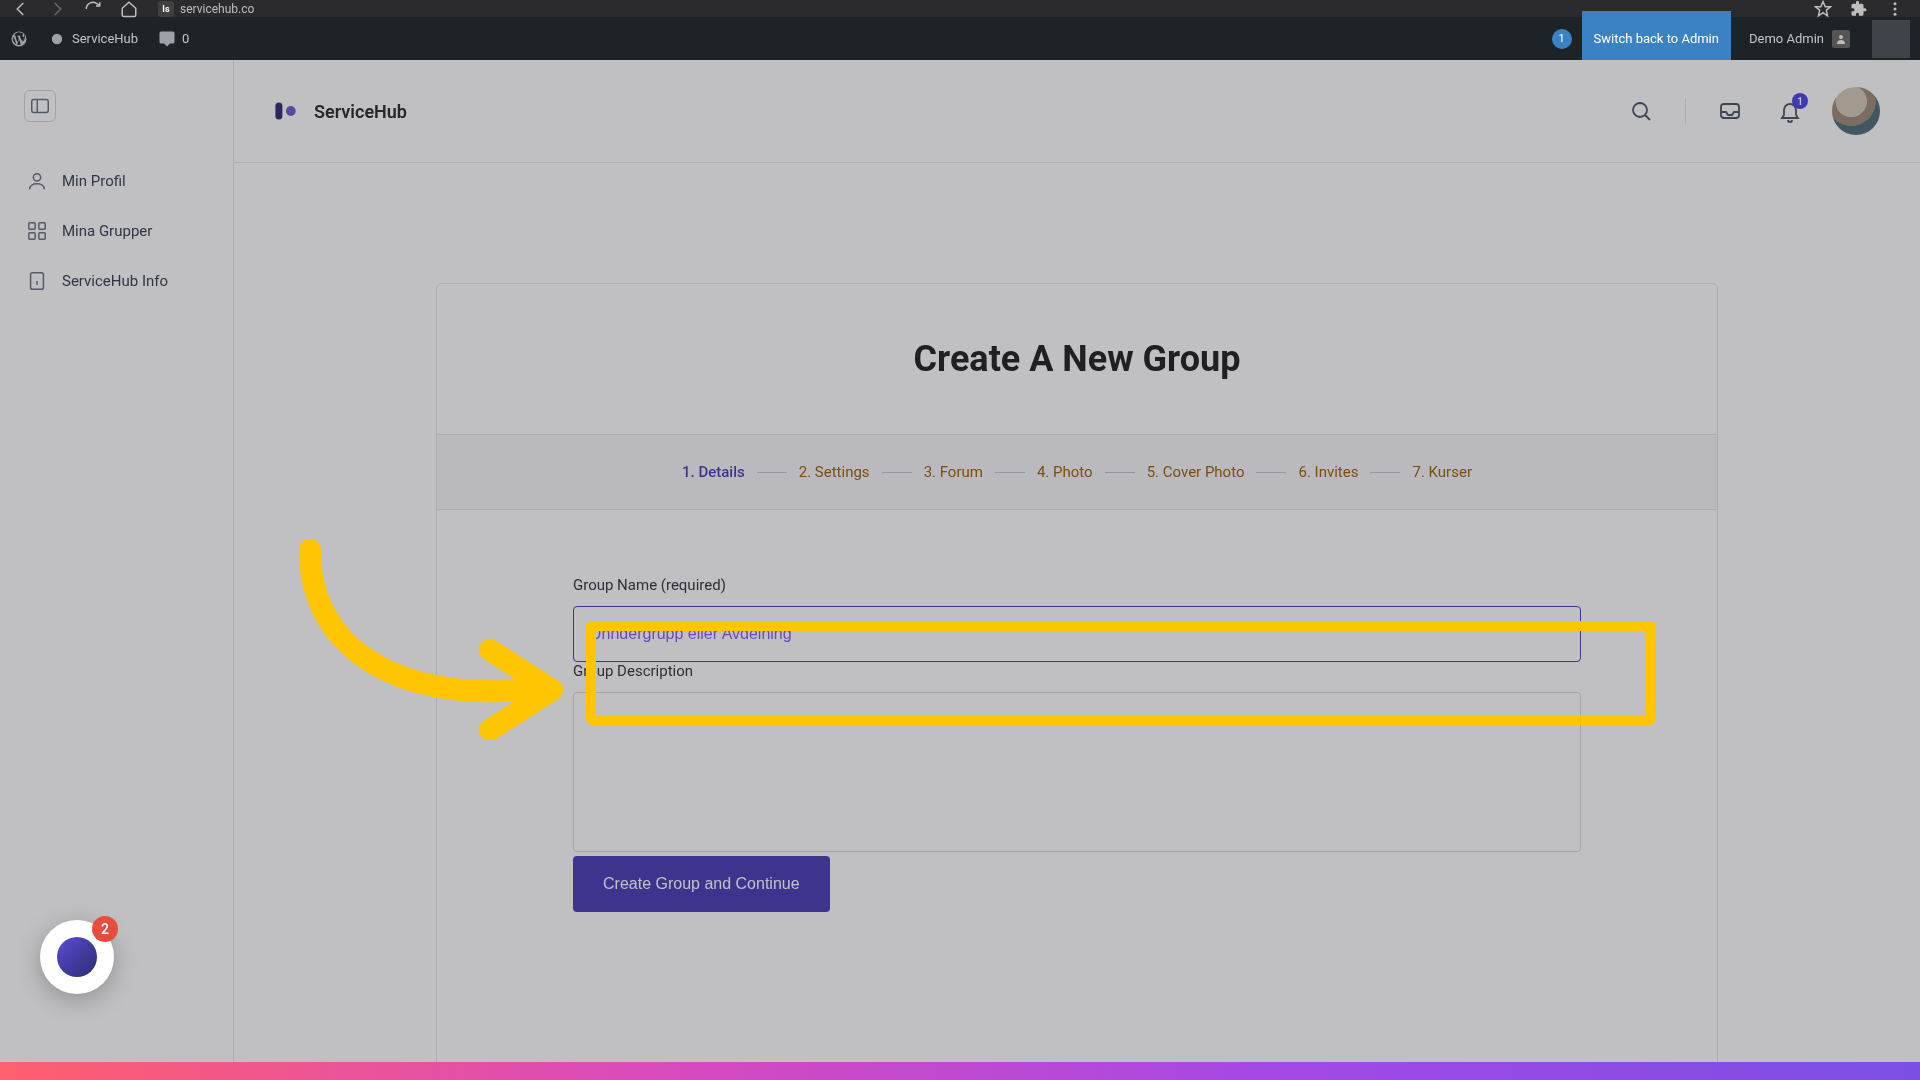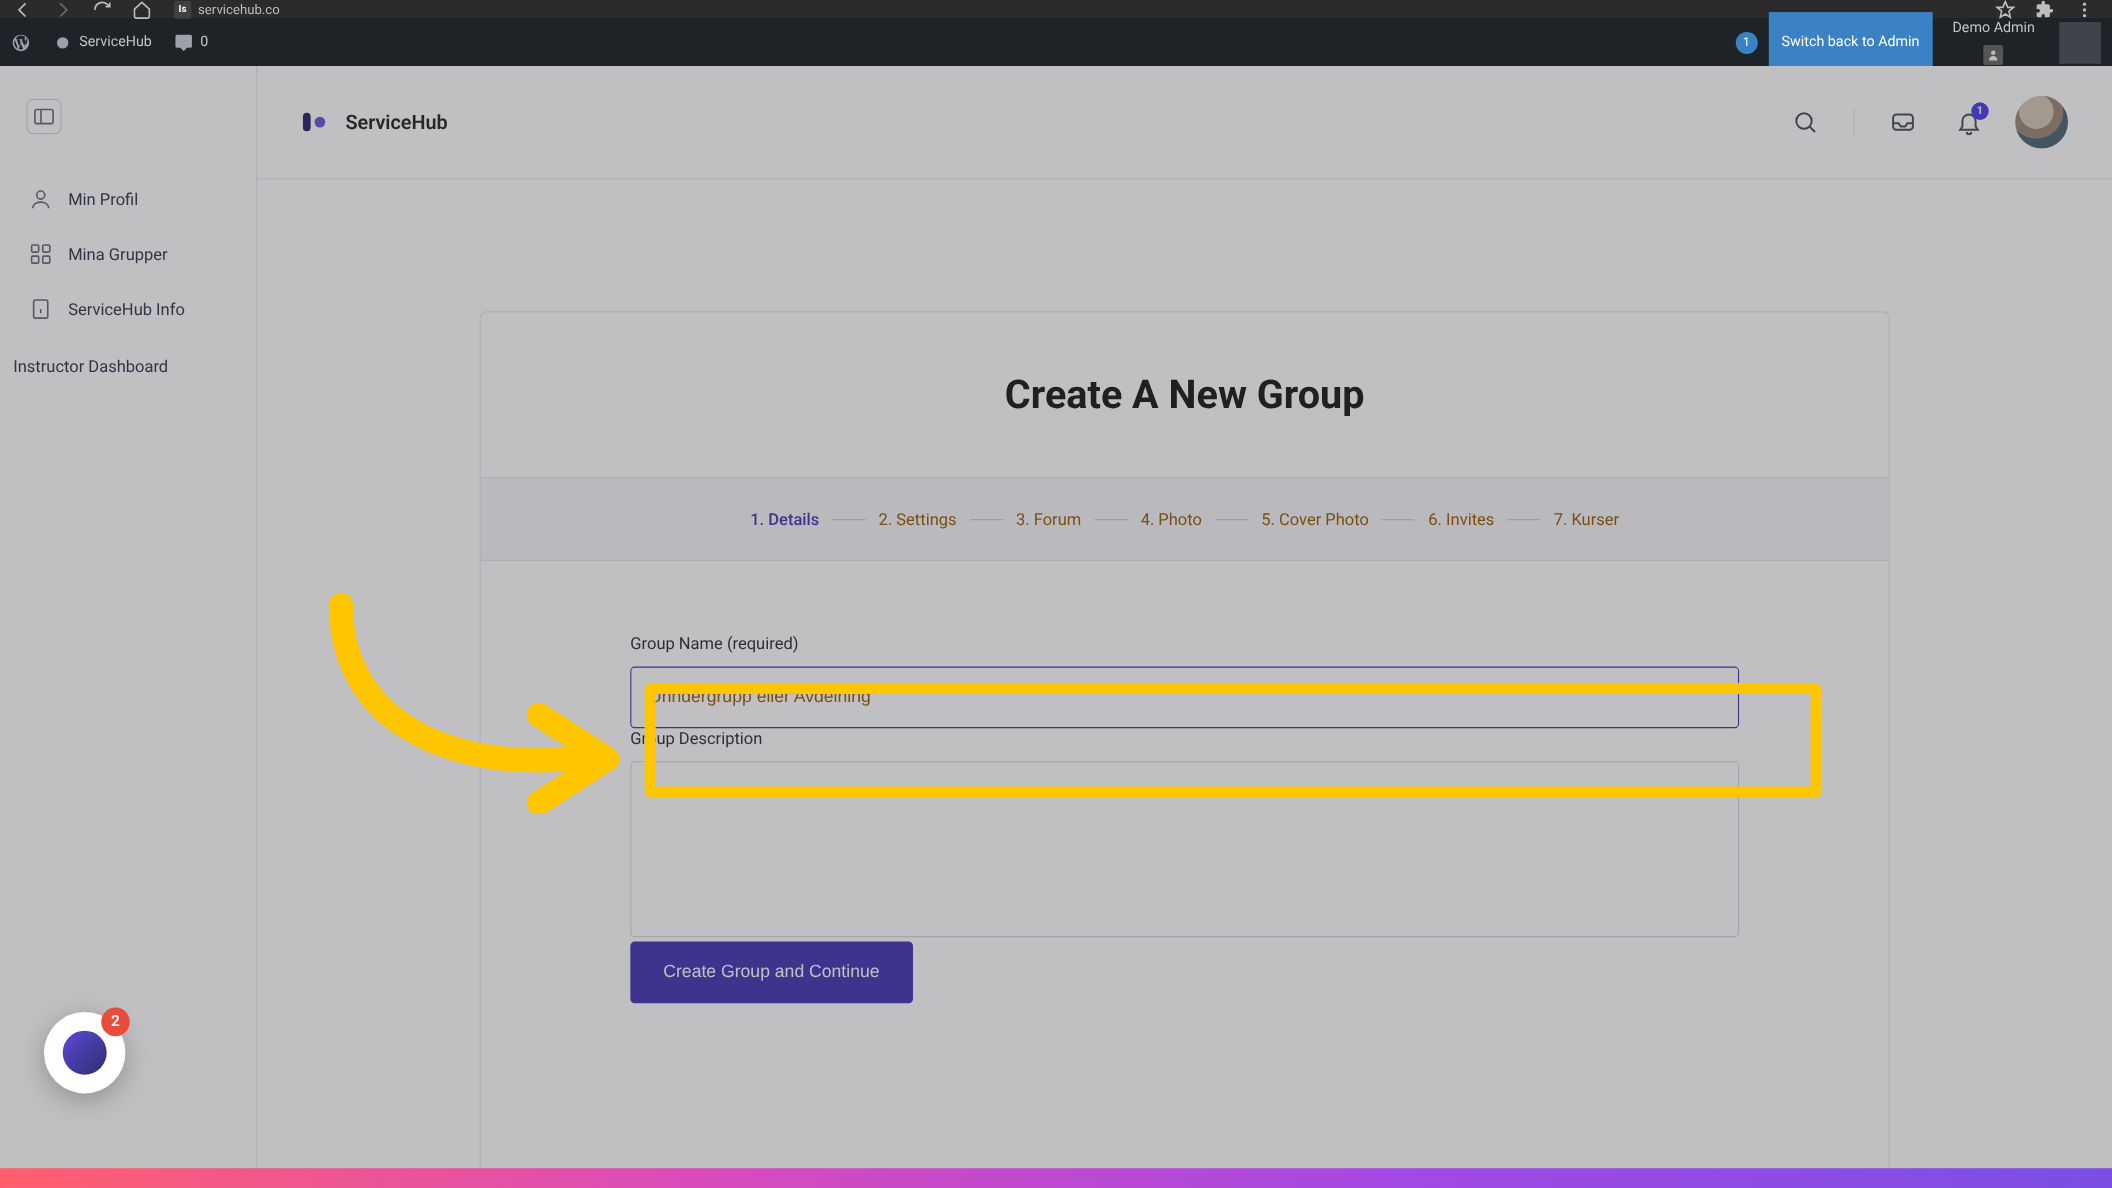--- a/index.html
+++ b/index.html
@@ -25,21 +25,21 @@
   .chrome-right{display:flex;align-items:center;gap:14px;padding-right:4px;}
 
   
   .wp-bar{height:43px;background:#1d2327;display:flex;align-items:center;color:#c3c4c7;font-size:13px;padding:0 10px;justify-content:space-between;}
   .wp-left{display:flex;align-items:center;gap:20px;}
   .wp-item{display:flex;align-items:center;gap:6px;cursor:pointer;}
   .wp-item svg{width:18px;height:18px;fill:#9ca2a7;}
   .wp-right{display:flex;align-items:center;gap:10px;}
   .wp-count{background:#3b82c4;color:#fff;border-radius:10px;min-width:20px;height:20px;display:flex;align-items:center;justify-content:center;font-size:11px;padding:0 6px;}
   .wp-switch{background:#3b82c4;color:#fff;padding:0 12px;height:55px;display:flex;align-items:center;}
-  .wp-user{display:flex;align-items:center;gap:8px;padding:0 8px;flex-direction:column;}
+  .wp-user{display:flex;align-items:center;gap:8px;padding:0 8px;}
   .wp-avatar{width:18px;height:18px;background:#555;border-radius:2px;display:flex;align-items:center;justify-content:center;}
   .wp-menu-square{width:38px;height:38px;background:#3f444b;margin-left:4px;}
 
   
   .app{position:relative;height:calc(1080px - 17px - 43px);background:var(--bg);display:flex;}
 
   
   .sidebar{width:var(--sidebar-w);border-right:1px solid var(--border);padding:20px 0;}
   .collapse-box{width:32px;height:32px;border:1px solid #d1d5db;border-radius:6px;margin:10px 0 34px 24px;display:flex;align-items:center;justify-content:center;}
   .nav-item{display:flex;align-items:center;gap:14px;padding:14px 26px;color:#374151;font-size:15px;cursor:pointer;}
@@ -63,21 +63,21 @@
   .page{flex:1;overflow:auto;display:flex;justify-content:center;padding-top:120px;}
   .card{width:1282px;border:1px solid var(--border);border-radius:6px;background:#fff;}
   .card-title{padding:54px 0;text-align:center;font-size:36px;font-weight:700;color:#222;}
   .steps{display:flex;align-items:center;justify-content:center;gap:12px;background:#f6f6f9;border-top:1px solid var(--border);border-bottom:1px solid var(--border);height:76px;font-size:15px;}
   .step{color:#a16207;cursor:pointer;}
   .step.active{color:var(--purple);font-weight:500;}
   .step-sep{width:30px;height:1px;background:#c5c5d0;}
 
   .card-body{padding:66px 136px 54px;}
   .field-label{font-size:15px;color:#353540;margin-bottom:12px;}
-  .field-input{width:100%;height:56px;border:1px solid var(--purple);border-radius:4px;padding:12px 16px;font-size:16px;color:#a16207;outline:none;}
+  .field-input{width:100%;height:56px;border:1px solid var(--purple);border-radius:4px;padding:12px 16px;font-size:16px;color:#8b5cf6;outline:none;}
   .field-group{}
   .field-textarea{width:100%;height:160px;border:1px solid #d8d8e0;border-radius:4px;padding:12px 16px;font-size:16px;resize:none;outline:none;}
   .submit-btn{background:var(--purple);color:#fff;border:none;border-radius:4px;height:56px;padding:0 30px;font-size:16px;font-weight:500;cursor:pointer;}
 
   
   .overlay{position:absolute;inset:0;background:var(--overlay);pointer-events:none;}
   .highlight-box{position:absolute;border:10px solid var(--highlight);border-radius:6px;pointer-events:none;}
   .arrow{position:absolute;pointer-events:none;}
 
   
@@ -202,21 +202,20 @@
       <span>Mina Grupper</span>
     </div>
     <div class="nav-item">
       <svg class="nav-icon" viewBox="0 0 24 24">
           <rect x="5" y="3" width="14" height="18" rx="2"></rect>
           <line x1="12" y1="8" x2="12" y2="8"></line>
           <line x1="12" y1="12" x2="12" y2="16"></line>
         </svg>
       <span>ServiceHub Info</span>
     </div>
-    <div class="nav-dashboard">Instructor Dashboard</div>
   </aside>
 
   <div class="main">
     <div class="topbar">
       <div class="brand">
         <span class="brand-mark">
           <svg viewBox="0 0 40 40" width="30" height="30">
               <rect x="2" y="8" width="10" height="24" rx="5" fill="#2d2d6e"></rect>
               <circle cx="24" cy="20" r="7" fill="#6d5dd3"></circle>
             </svg>

